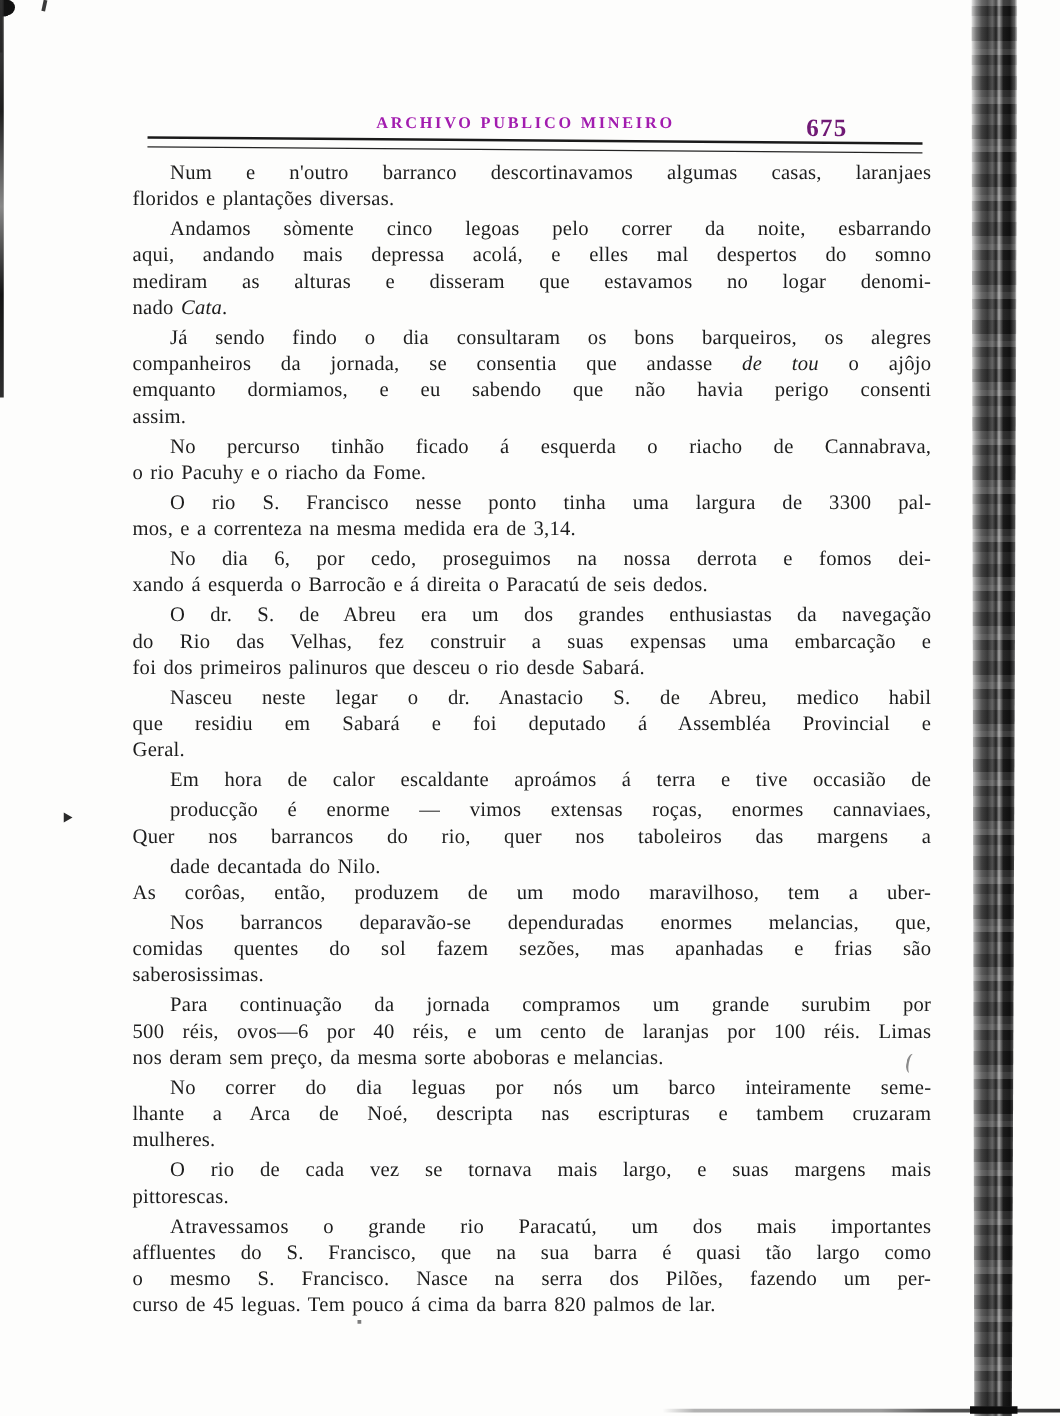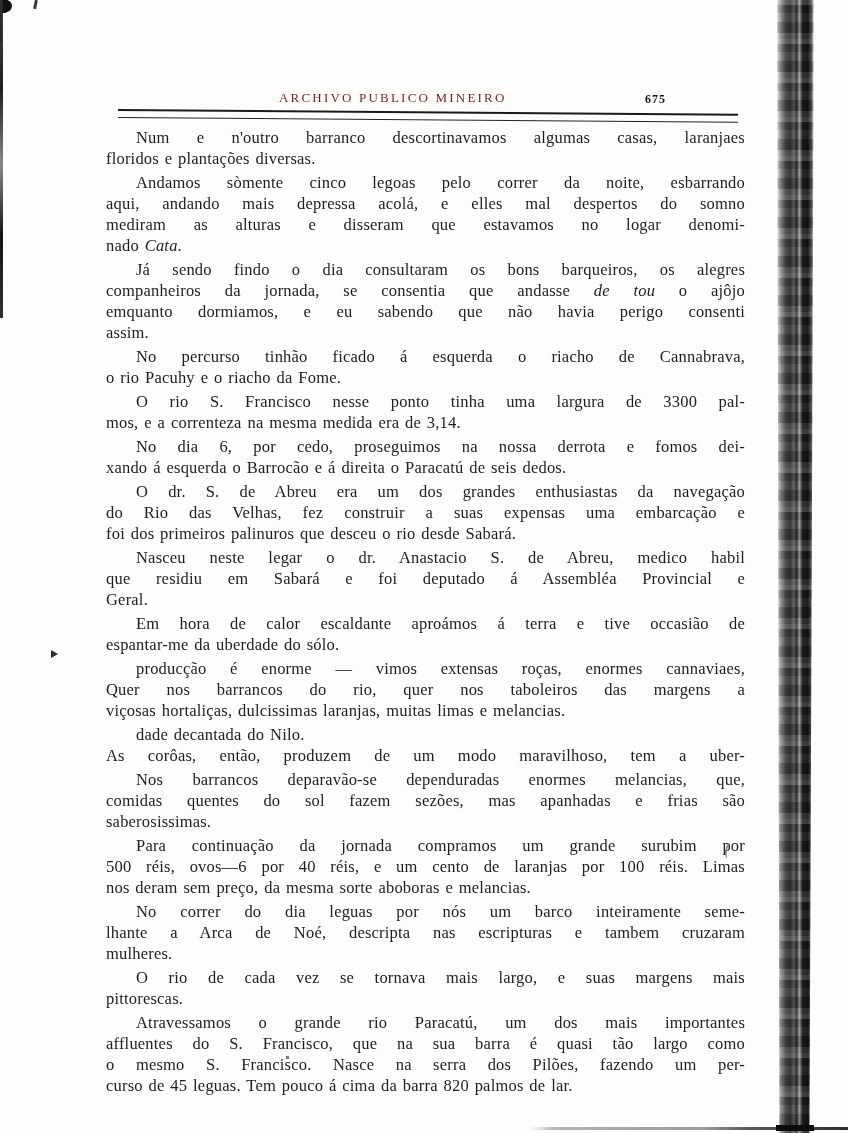--- a/index.html
+++ b/index.html
@@ -9,34 +9,34 @@
     height: 1133px;
     background: #fdfdfc;
     overflow: hidden;
     font-family: "Liberation Serif", "DejaVu Serif", serif;
     color: #1b1b1b;
   }
 
   
   .journal-title {
     position: absolute;
-    left: 279px; top: 90px;
+    left: 301px; top: 90px;
     font-size: 13px;
-    font-weight: normal;
+    font-weight: bold;
     letter-spacing: 2.2px;
     white-space: nowrap;
-    color: #7f1d1d;
+    color: #a21caf;
   }
   .page-number {
     position: absolute;
     left: 645px; top: 92px;
-    font-size: 12px;
+    font-size: 20px;
     font-weight: bold;
     letter-spacing: 1px;
-    color: #0f172a;
+    color: #701a75;
   }
   .header-rule {
     position: absolute;
     left: 118px; top: 109px;
     width: 620px; height: 6px;
     border-top: 2px solid #1a1a1a;
     border-bottom: 1.5px solid #242424;
     transform: rotate(0.45deg);
     transform-origin: left center;
   }
@@ -194,26 +194,24 @@
         <div class="line">do Rio das Velhas, fez construir a suas expensas uma embarcação  e</div>
         <div class="line last">foi dos primeiros palinuros que desceu o  rio  desde Sabará.</div>
       </div>
       <div class="para">
         <div class="line">Nasceu neste  legar o  dr. Anastacio S. de Abreu,  medico  habil</div>
         <div class="line">que residiu em Sabará e foi deputado  á  Assembléa  Provincial e</div>
         <div class="line last">Geral.</div>
       </div>
       <div class="para">
         <div class="line">Em hora  de calor escaldante aproámos á terra  e tive occasião de</div>
-        <div class="line last">espantar-me da  uberdade  do  sólo.</div>
       </div>
       <div class="para">
         <div class="line">producção  é  enorme — vimos  extensas  roças, enormes cannaviaes,</div>
         <div class="line">Quer  nos  barrancos  do rio,  quer  nos  taboleiros  das margens a</div>
-        <div class="line last">viçosas hortaliças, dulcissimas laranjas, muitas limas e melancias.</div>
       </div>
       <div class="para">
         <div class="line last">dade decantada do Nilo.</div>
         <div class="line">As corôas, então, produzem de um  modo  maravilhoso, tem a uber-</div>
       </div>
       <div class="para">
         <div class="line">Nos barrancos deparavão-se  dependuradas enormes melancias, que,</div>
         <div class="line">comidas  quentes  do  sol fazem  sezões,  mas  apanhadas e frias  são</div>
         <div class="line last">saberosissimas.</div>
       </div>

